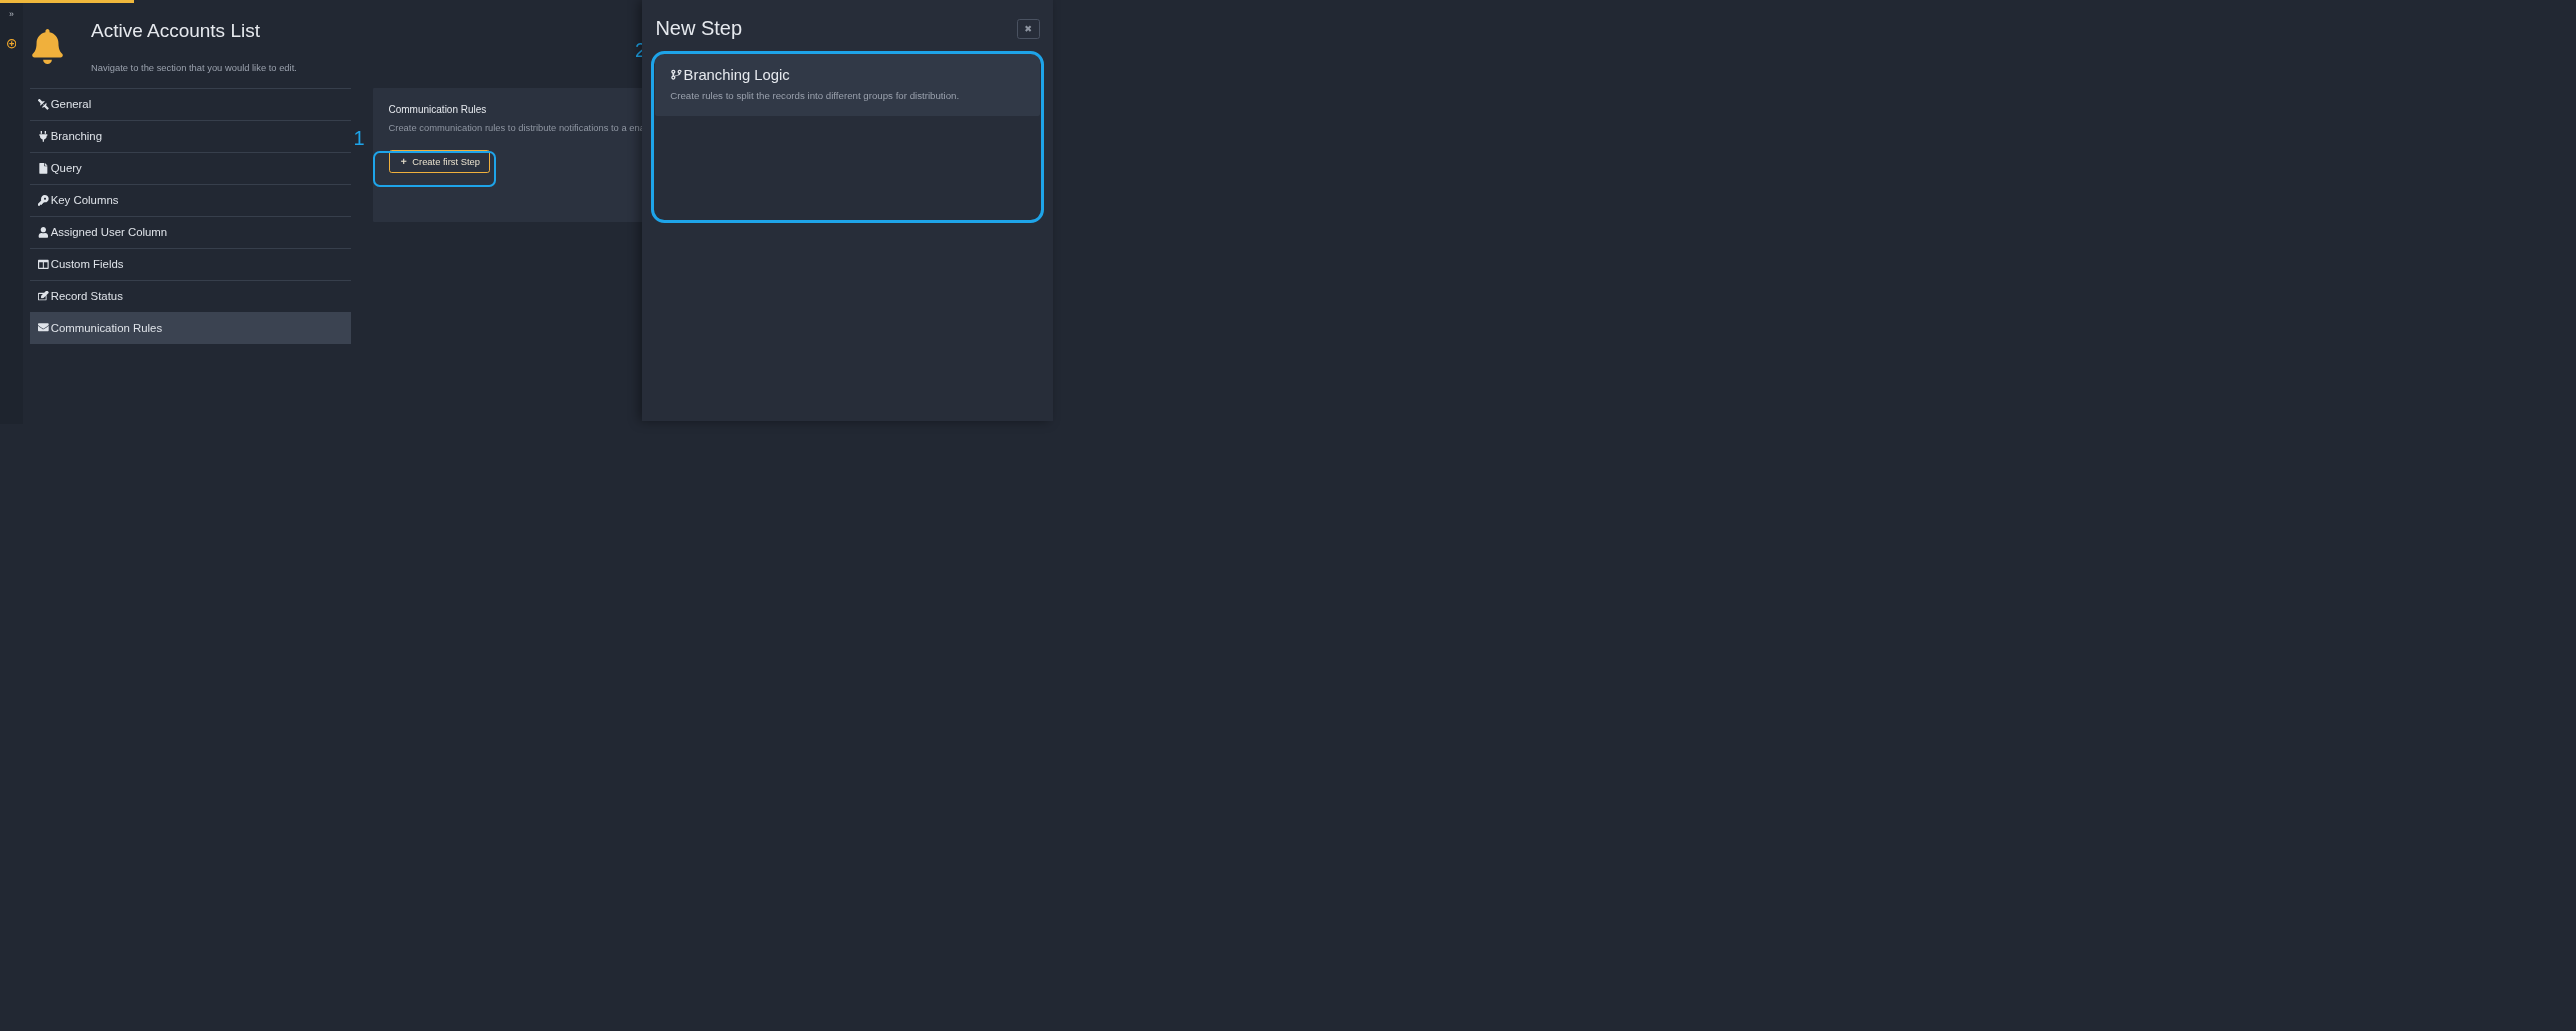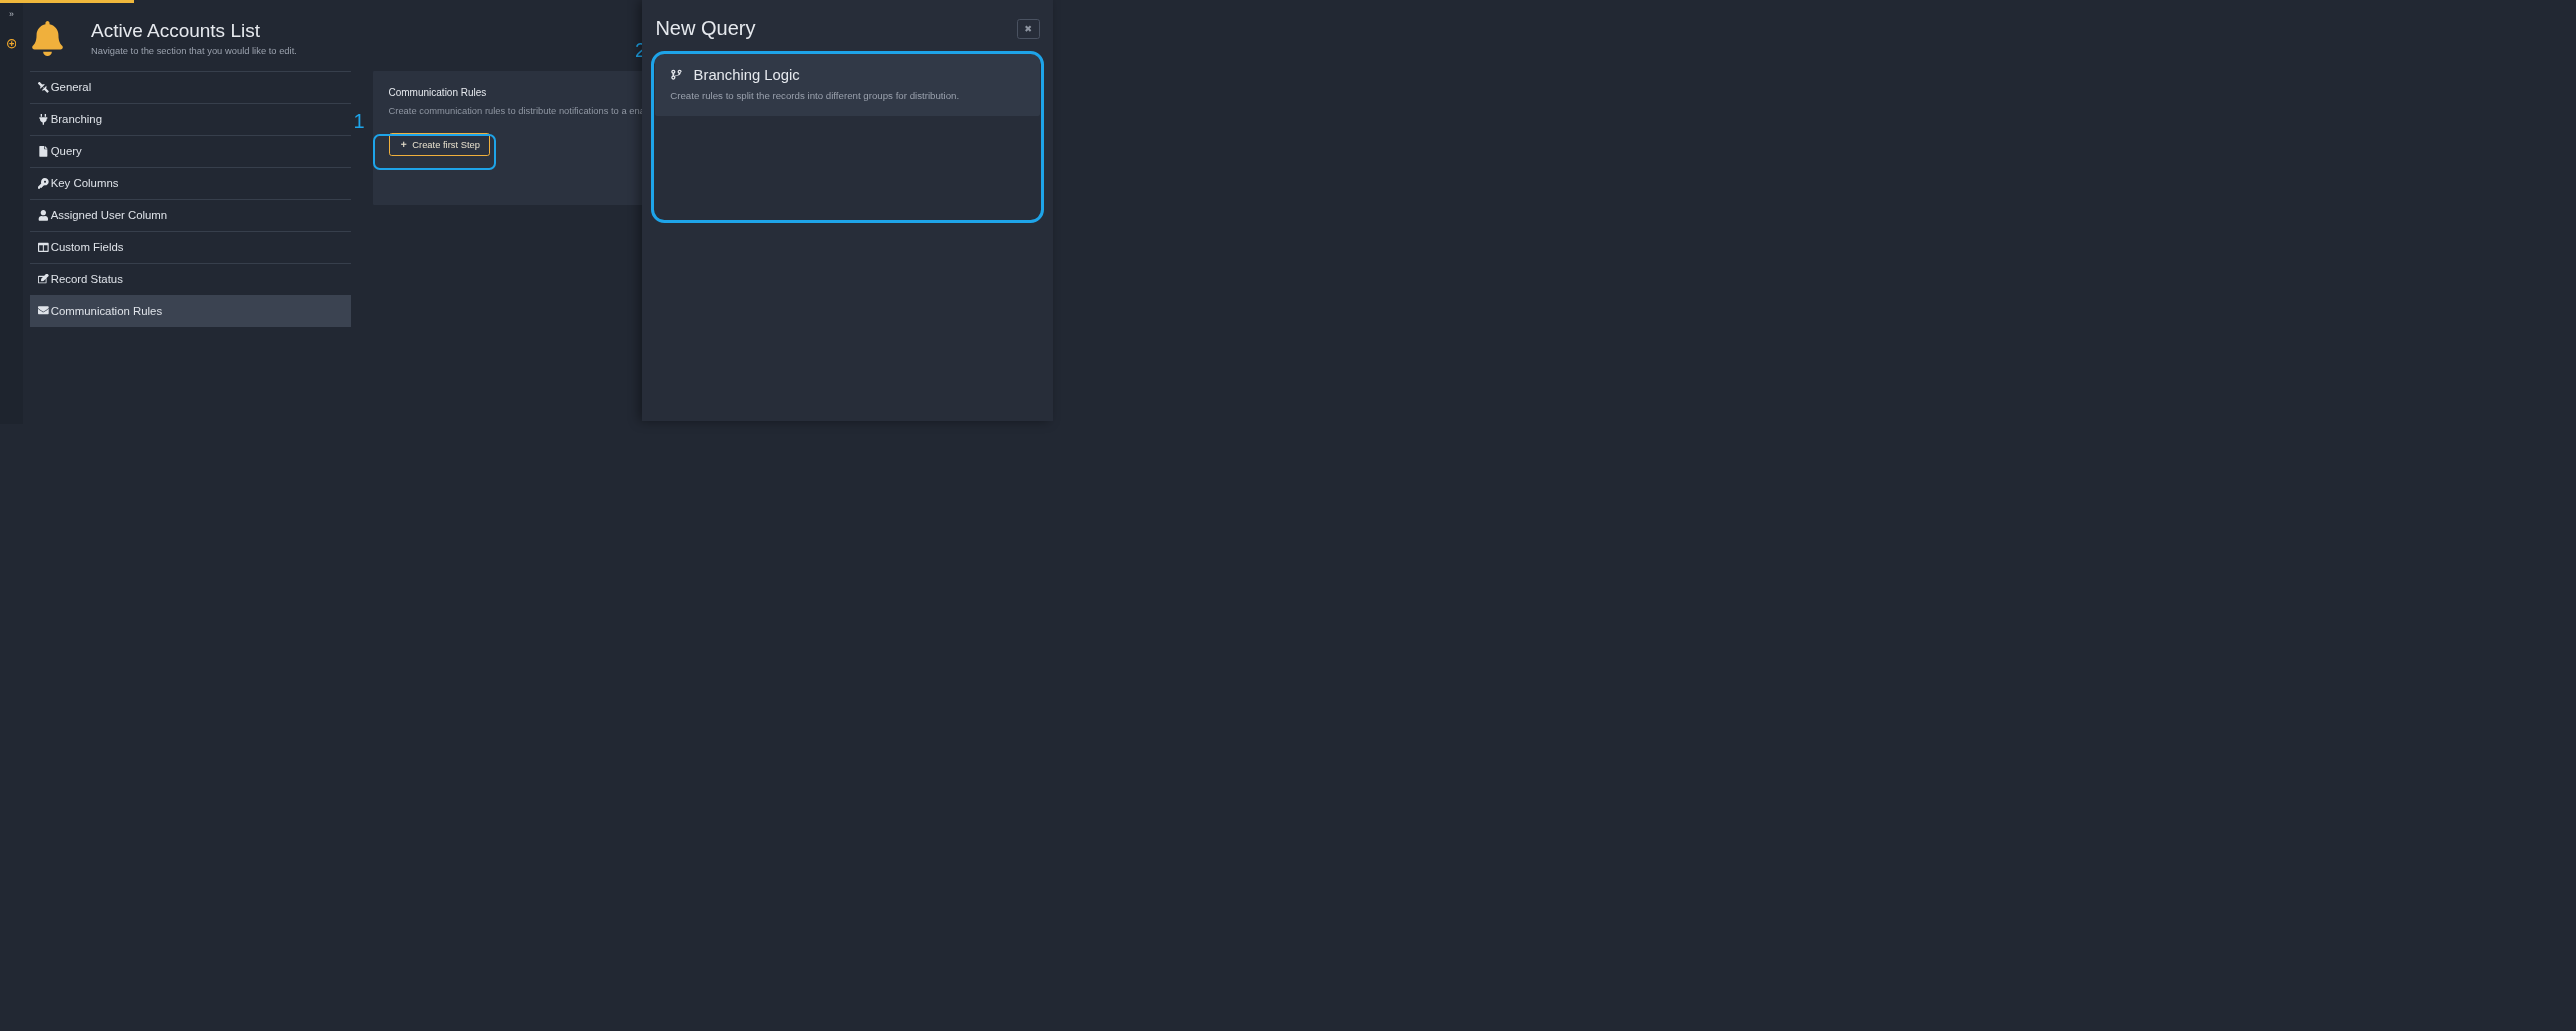--- a/index.html
+++ b/index.html
@@ -63,21 +63,21 @@
     fill: #f0b03c;
   }
   .header h1 {
     font-weight: 300;
     font-size: 19px;
     color: #e6e9ee;
   }
   .header p {
     color: #9aa1ad;
     font-size: 9.4px;
-    margin-top: 3px;
+    margin-top: 20px;
   }
   .cols {
     display: flex;
     gap: 21.5px;
   }
   
   .nav {
     width: 321px;
   }
   .nav-item {
@@ -184,21 +184,21 @@
   }
   .option {
     background: #313947;
     border-radius: 2px;
     padding: 13.4px 14.8px 14.8px 14.8px;
     cursor: pointer;
   }
   .option .opt-title {
     display: flex;
     align-items: center;
-    gap: 10px;
+    gap: 0;
     font-size: 14.8px;
     font-weight: 400;
     color: #e6e9ee;
     margin-bottom: 6.7px;
   }
   .option .opt-title svg { width: 13.4px; height: 13.4px; fill: #e6e9ee; }
   .option .opt-desc {
     color: #9aa1ad;
     font-size: 9.7px;
   }
@@ -312,21 +312,21 @@
         <div class="annot-1">1</div>
       </div>
 
     </div>
   </div>
 
   <div class="annot-2">2</div>
 
   <div class="modal">
     <div class="modal-head">
-      <h2>New Query</h2>
+      <h2>New Step</h2>
       <button class="close-btn">
         <span>✖</span>
       </button>
     </div>
     <div class="options">
       <div class="option">
         <div class="opt-title">
           <svg viewBox="0 0 384 512">
               <path d="M384 144c0-44-36-80-80-80s-80 36-80 80c0 31 18 58 44 71-3 40-37 53-89 66-29 7-58 15-81 31V215c27-12 46-40 46-71 0-44-36-80-80-80S-16 100-16 144c0 31 19 59 46 71v82c-27 12-46 40-46 71 0 44 36 80 80 80s80-36 80-80c0-14-4-28-11-39 9-13 31-20 68-29 67-17 142-36 148-130 26-13 45-40 45-71zM64 112c18 0 32 14 32 32s-14 32-32 32-32-14-32-32 14-32 32-32zm0 288c-18 0-32-14-32-32s14-32 32-32 32 14 32 32-14 32-32 32zM304 176c-18 0-32-14-32-32s14-32 32-32 32 14 32 32-14 32-32 32z"></path>
             </svg>

